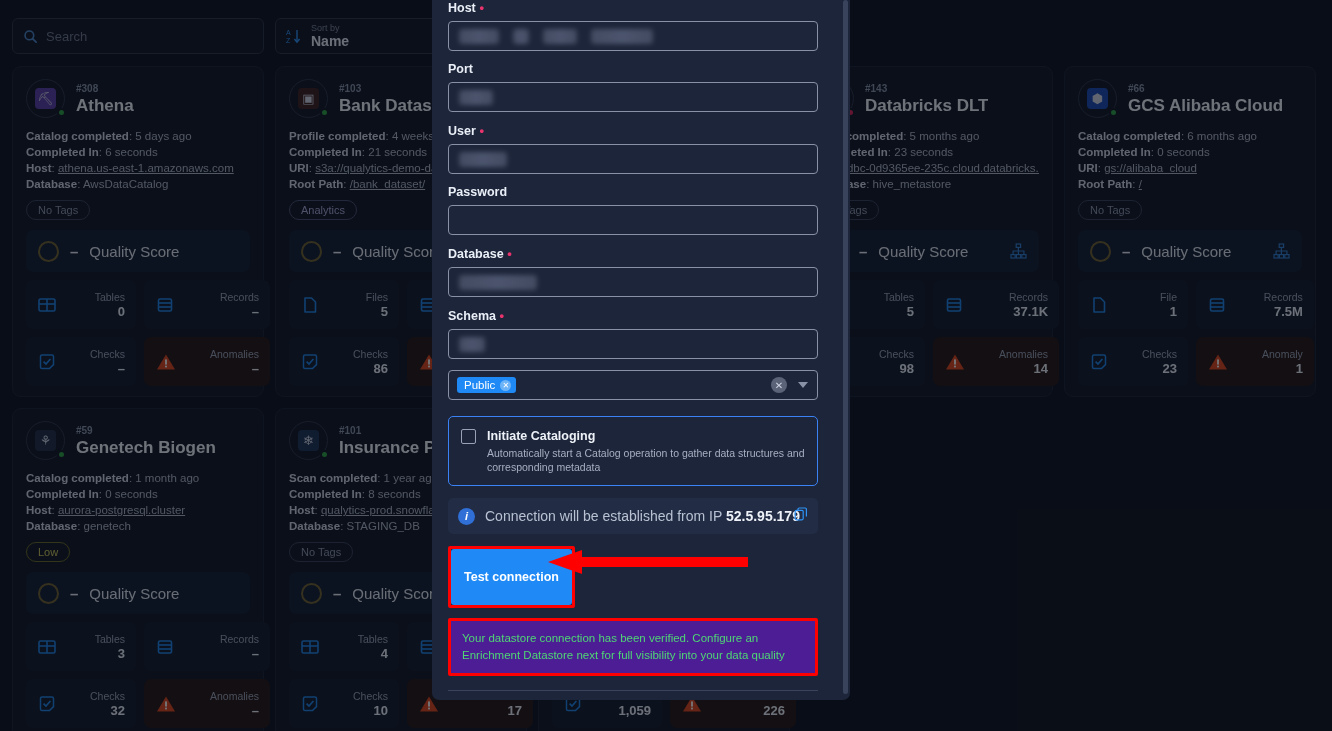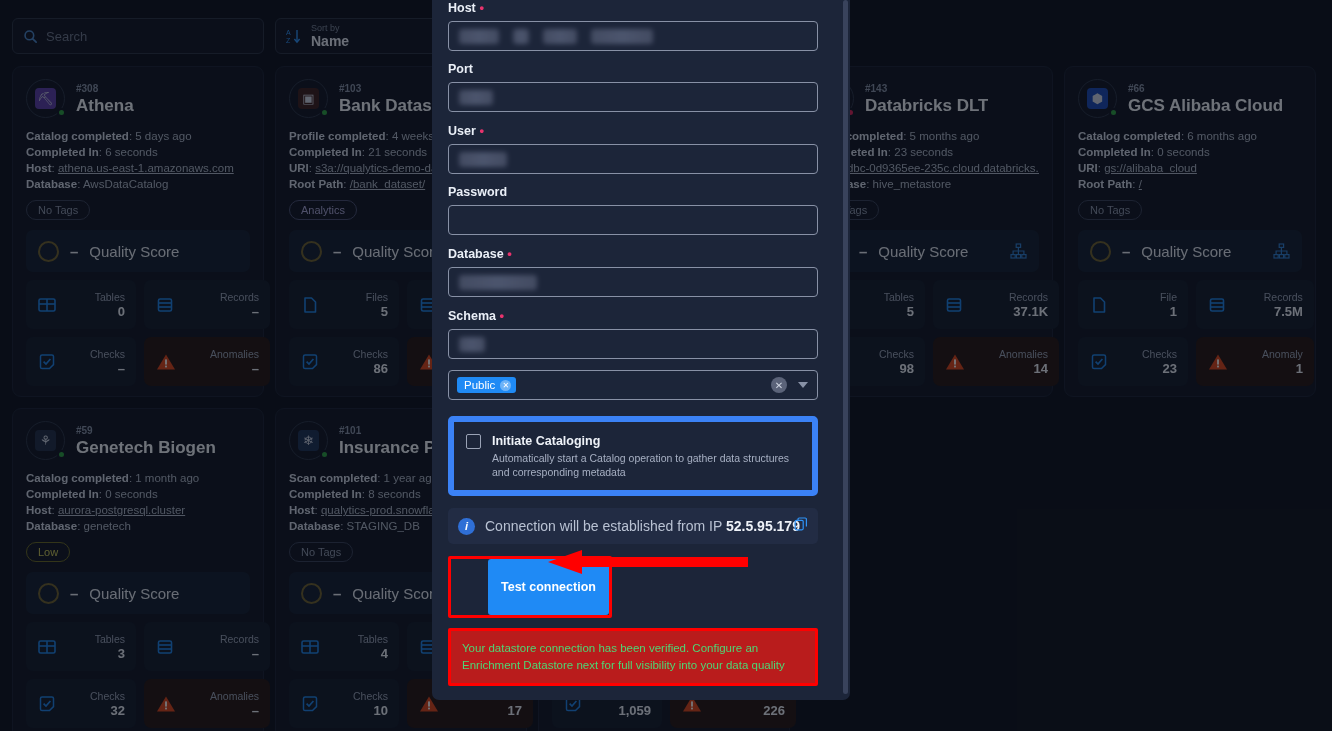--- a/index.html
+++ b/index.html
@@ -91,39 +91,39 @@
   .chips { height: 30px; border: 1px solid #8891a6; border-radius: 4px; display: flex;
     align-items: center; padding: 0 8px; position: relative; }
   .chip { background: #1f8af5; color: #fff; font-size: 11.5px; border-radius: 3px;
     padding: 2px 5px 2px 7px; display: flex; align-items: center; gap: 5px; }
   .chip-x { width: 11px; height: 11px; border-radius: 50%; background: rgba(255,255,255,.35);
     color: #fff; font-size: 8px; display: flex; align-items: center; justify-content: center; }
   .chips-clear { position: absolute; right: 30px; width: 16px; height: 16px; border-radius: 50%;
     background: #5b6379; color: #cfd5e2; font-size: 10px; display: flex; align-items: center; justify-content: center; }
   .chips-caret { position: absolute; right: 9px; width: 0; height: 0;
     border-left: 5px solid transparent; border-right: 5px solid transparent; border-top: 6px solid #8891a6; }
-  .cb-panel { border: 6px solid #3b82f6; border-radius: 5px; padding: 11px 12px; display: flex; gap: 11px; margin-top: 16px; justify-content: flex-end; }
+  .cb-panel { border: 1px solid #3b82f6; border-radius: 5px; padding: 11px 12px; display: flex; gap: 11px; margin-top: 16px; justify-content: flex-end; }
   .cb { width: 15px; height: 15px; border: 1px solid #9aa3b6; border-radius: 2px; flex: 0 0 15px; margin-top: 1px; }
   .cb-title { font-size: 12.5px; color: #eef2f8; font-weight: 700; line-height: 16px; }
   .cb-desc { font-size: 10.5px; color: #a7b0c3; line-height: 13.5px; margin-top: 3px; }
 
   .info-bar { margin-top: 12px; background: #222c44; border-radius: 5px; height: 36px;
     display: flex; align-items: center; padding: 0 10px; gap: 10px; position: relative; }
   .info-ic { width: 17px; height: 17px; border-radius: 50%; background: #2f6fd6; color: #fff;
     font-size: 11px; font-weight: 700; display: flex; align-items: center; justify-content: center; font-style: italic; }
   .info-txt { font-size: 14px; color: #b9c2d3; }
   .info-txt b { color: #eef2f8; }
   .copy-ic { position: absolute; right: 10px; }
 
   .test-hl { margin-top: 12px; display: inline-block; border: 3px solid #ff0000; border-radius: 2px; }
   .test-btn { background: #1f8af5; color: #fff; font-size: 12.5px; font-weight: 700;
-    padding: 21px 13px; border: none; border-radius: 3px; display: block; margin-left: 37px; }
+    padding: 21px 13px; border: none; border-radius: 3px; display: block; }
 
   .verify-hl { margin-top: 10px; border: 3px solid #ff0000; border-radius: 2px; }
-  .verify-box { background: #b91c1c; padding: 9px 11px; }
+  .verify-box { background: #4c1d95; padding: 9px 11px; }
   .verify-txt { font-size: 11.5px; color: #4fd675; line-height: 17px; }
 
   .divider { margin-top: 14px; border-top: 1px solid #39435c; }
   .modal-actions { margin-top: 12px; display: flex; justify-content: flex-end; gap: 10px; }
   .btn-finish { border: 1px solid #1f8af5; color: #2f93f7; background: transparent;
     font-size: 13px; font-weight: 700; padding: 7px 16px; border-radius: 4px; }
   .btn-next { border: none; background: #1f8af5; color: #fff;
     font-size: 13px; font-weight: 700; padding: 8px 17px; border-radius: 4px; }
   .msbar { position: absolute; right: 2px; top: 16px; width: 5px; height: 694px; background: #39435c; border-radius: 3px; }
 

